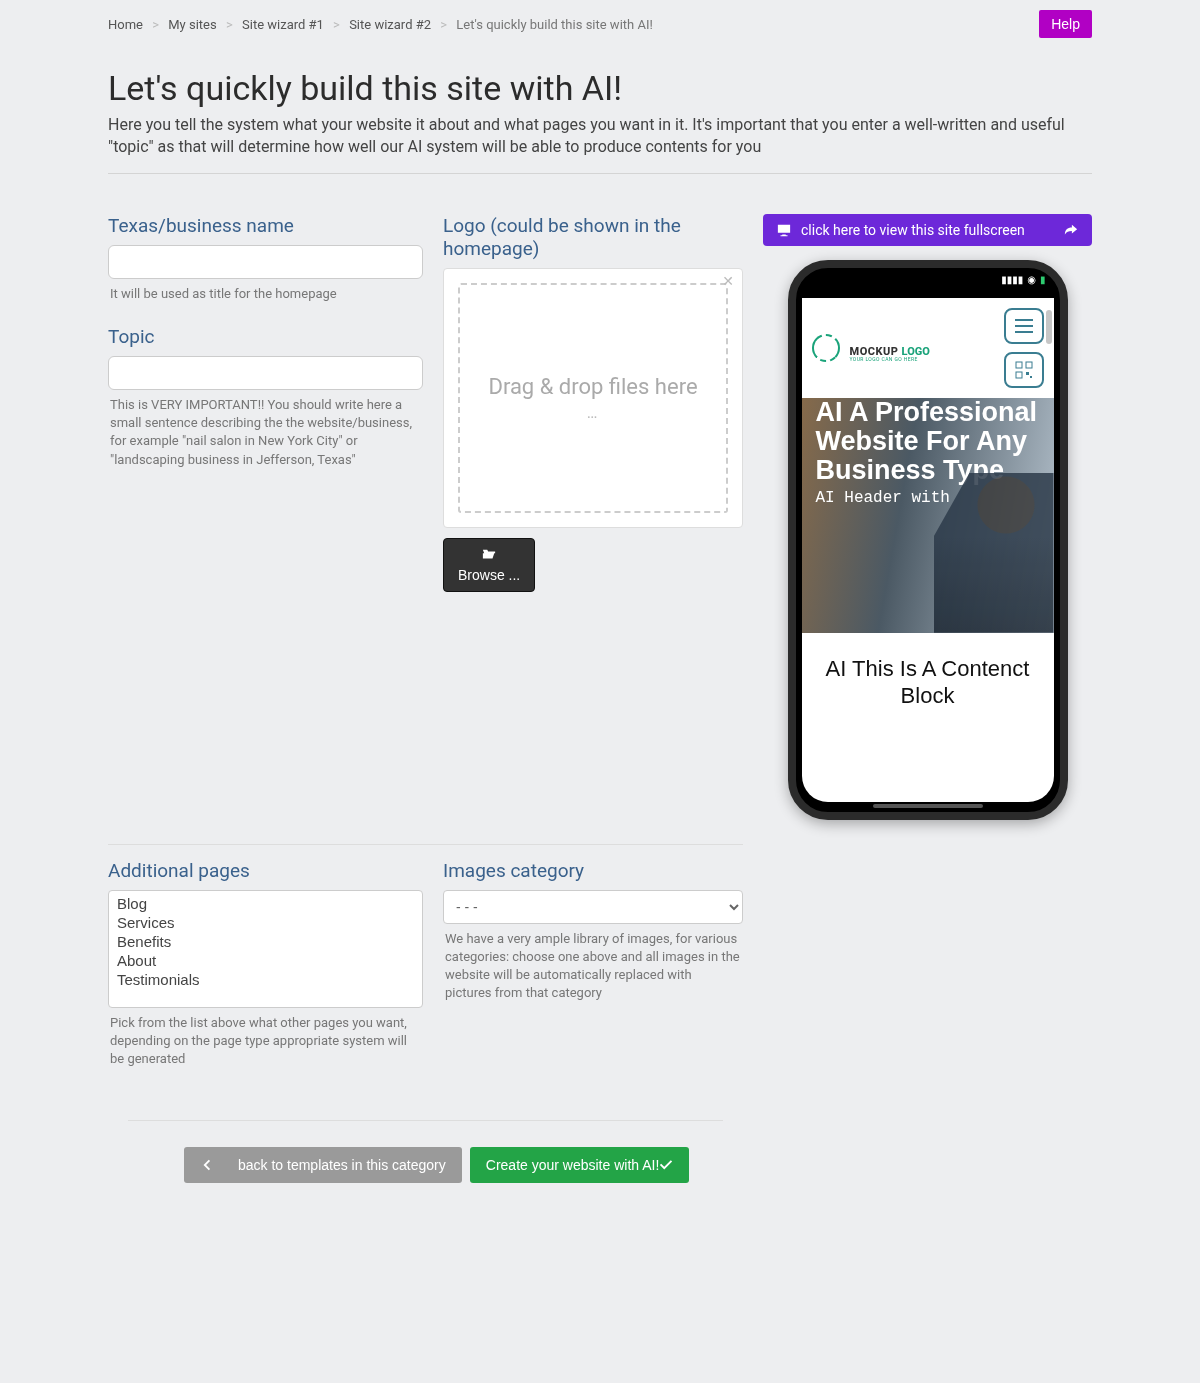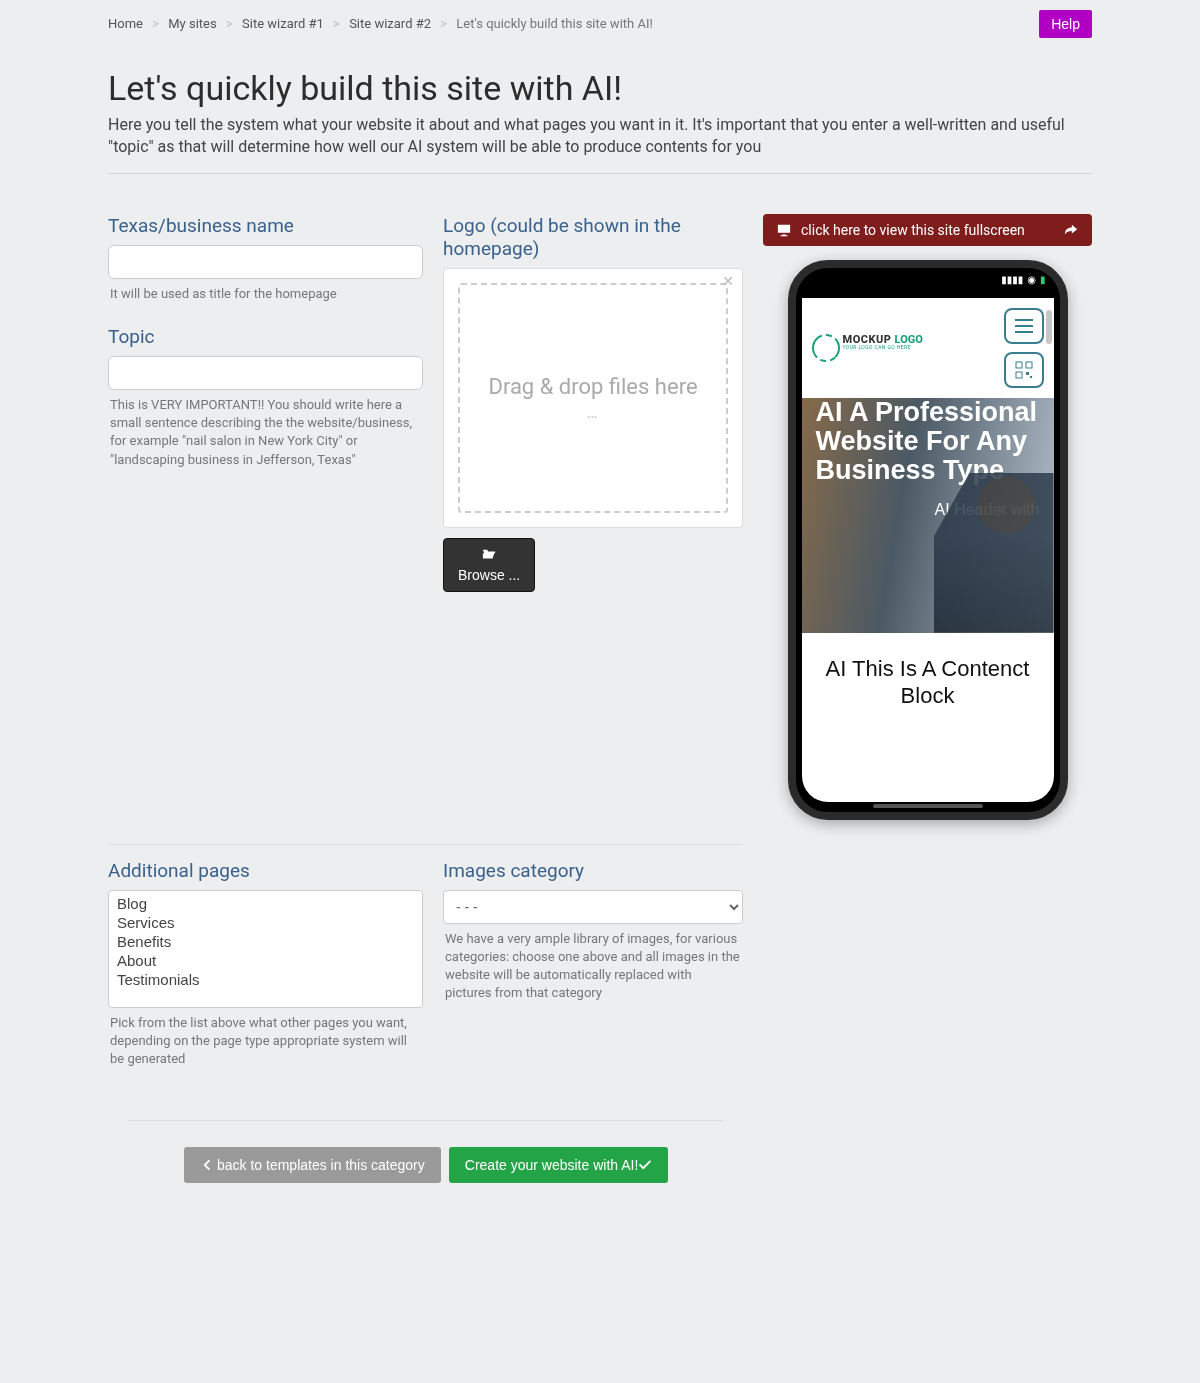--- a/index.html
+++ b/index.html
@@ -6,21 +6,21 @@
   body {
     margin: 0;
     font-family: -apple-system, "Segoe UI", Roboto, "Helvetica Neue", Arial, sans-serif;
     background: #edeef0;
     color: #333;
     font-size: 14px;
   }
   .wrap { width: 1020px; margin: 0 auto; padding: 10px 18px 40px; }
 
   
-  .breadcrumb-row { display:flex; justify-content:space-between; }
+  .breadcrumb-row { display:flex; justify-content:space-between; align-items:center; }
   .breadcrumb { font-size: 13px; padding: 6px 0; }
   .breadcrumb a { color:#555; text-decoration:none; }
   .breadcrumb .sep { color:#bbb; margin:0 6px; }
   .breadcrumb .active { color:#777; }
 
   .help-btn { background:#b100c4; color:#fff; border:none; padding:6px 12px; font-size:14px; cursor:pointer; border-radius:2px; }
 
   h1.page-title { font-size:34px; font-weight:400; margin:30px 0 6px; color:#2c2c2c; }
   .page-desc { font-size:16px; color:#444; margin-bottom:14px; line-height:1.4; }
   .page-hr { border:none; border-top:1px solid #d4d4d4; margin:0 0 40px; }
@@ -58,21 +58,21 @@
   .multiselect {
     width:100%; height:118px; border:1px solid #ccc; border-radius:4px;
     font-size:15px; color:#444; background:#fff; padding:3px 0;
   }
   .multiselect option { padding:1px 8px; }
 
   .select { width:100%; padding:7px 8px; border:1px solid #ccc; border-radius:4px; font-size:14px; background:#fff; color:#666;}
 
   
   .fullscreen-bar {
-    background:#7f1d1d; color:#fff; border-radius:4px; padding:8px 14px;
+    background:#6d28d9; color:#fff; border-radius:4px; padding:8px 14px;
     display:flex; align-items:center; gap:10px; font-size:14px; cursor:pointer;
     margin-bottom:14px;
   }
   .fullscreen-bar svg { fill:#fff; }
   .fullscreen-bar .spacer { flex:1; }
 
   
   .phone {
     width:280px; height:560px; margin:0 auto;
     border:8px solid #2b2b2b; border-radius:40px;
@@ -86,52 +86,52 @@
   .phone .status {
     position:absolute; top:6px; right:14px; color:#fff; font-size:10px; z-index:5;
     display:flex; gap:4px; align-items:center;
   }
   .phone-screen {
     position:absolute; top:30px; left:6px; right:6px; bottom:10px;
     background:#fff; border-radius:0 0 26px 26px; overflow:hidden;
   }
   .p-scroll { position:absolute; top:12px; right:2px; width:6px; height:34px; background:#c6c6c6; border-radius:3px;}
   .p-header { display:flex; justify-content:space-between; align-items:center; padding:10px; }
-  .p-logo { display:flex; align-items:flex-start; gap:3px; }
+  .p-logo { display:flex; align-items:flex-end; gap:10px; }
   .p-logo-mark { width:28px; height:28px; border:2px solid #1aa37a; border-radius:50%; border-style:dashed solid dashed solid;}
   .p-logo-text { font-size:11px; line-height:1; }
   .p-logo-text .main { font-weight:800; color:#333; letter-spacing:.5px;}
   .p-logo-text .accent { color:#1aa37a; font-weight:800;}
   .p-logo-text .sub { font-size:5px; color:#1aa37a; letter-spacing:.4px;}
   .p-icon-btn { width:40px; height:36px; border:2px solid #3a7d91; border-radius:8px; display:flex; align-items:center; justify-content:center; color:#3a7d91;}
   .p-btn-col { display:flex; flex-direction:column; gap:8px; align-items:flex-end;}
   .hero {
     position:relative; height:235px;
     background:linear-gradient(100deg,#866a4a 0%, #4b5964 40%, #b7c4cf 100%);
     color:#fff; padding:0 14px;
   }
   .hero h2 { margin:0; font-size:27px; font-weight:700; line-height:1.08; font-family:Arial,sans-serif;}
-  .hero .sub { font-size:16px; margin-top:16px; font-family:Liberation Sans, sans-serif;text-align:right;}
+  .hero .sub { font-size:16px; margin-top:4px; font-family:Liberation Mono, monospace;}
   .hero .person {
     position:absolute; right:0; bottom:0; width:120px; height:160px;
     background:radial-gradient(circle at 60% 20%, #3a3a3a 0 28px, transparent 29px),
                linear-gradient(180deg,#2d3b4a 40%, #1f2a36 100%);
     clip-path:polygon(30% 0,100% 0,100% 100%,0 100%,0 40%);
     opacity:.85;
   }
   .content-block { text-align:center; padding:22px 18px; font-family:Arial,sans-serif;}
   .content-block h3 { margin:0; font-size:22px; font-weight:400; color:#111; line-height:1.25;}
   .phone .home-ind { position:absolute; bottom:4px; left:50%; transform:translateX(-50%); width:110px; height:4px; background:#555; border-radius:2px;}
 
   
   .actions-hr { border:none; border-top:1px solid #ddd; margin:30px 20px 26px; }
   .actions { display:flex; gap:8px; justify-content:flex-start; padding-left:76px; }
   .btn-grey {
     background:#9a9a9a; color:#fff; border:none; border-radius:3px;
-    padding:10px 16px; font-size:14px; cursor:pointer; display:inline-flex; align-items:center; gap:3px;
+    padding:10px 16px; font-size:14px; cursor:pointer; display:inline-flex; align-items:center; gap:24px;
   }
   .btn-green {
     background:#23a447; color:#fff; border:none; border-radius:3px;
     padding:10px 16px; font-size:14px; cursor:pointer; display:inline-flex; align-items:center; 
   }
   svg.inline-icon { width:14px; height:14px; }
 </style>
 </head>
 <body>
 

